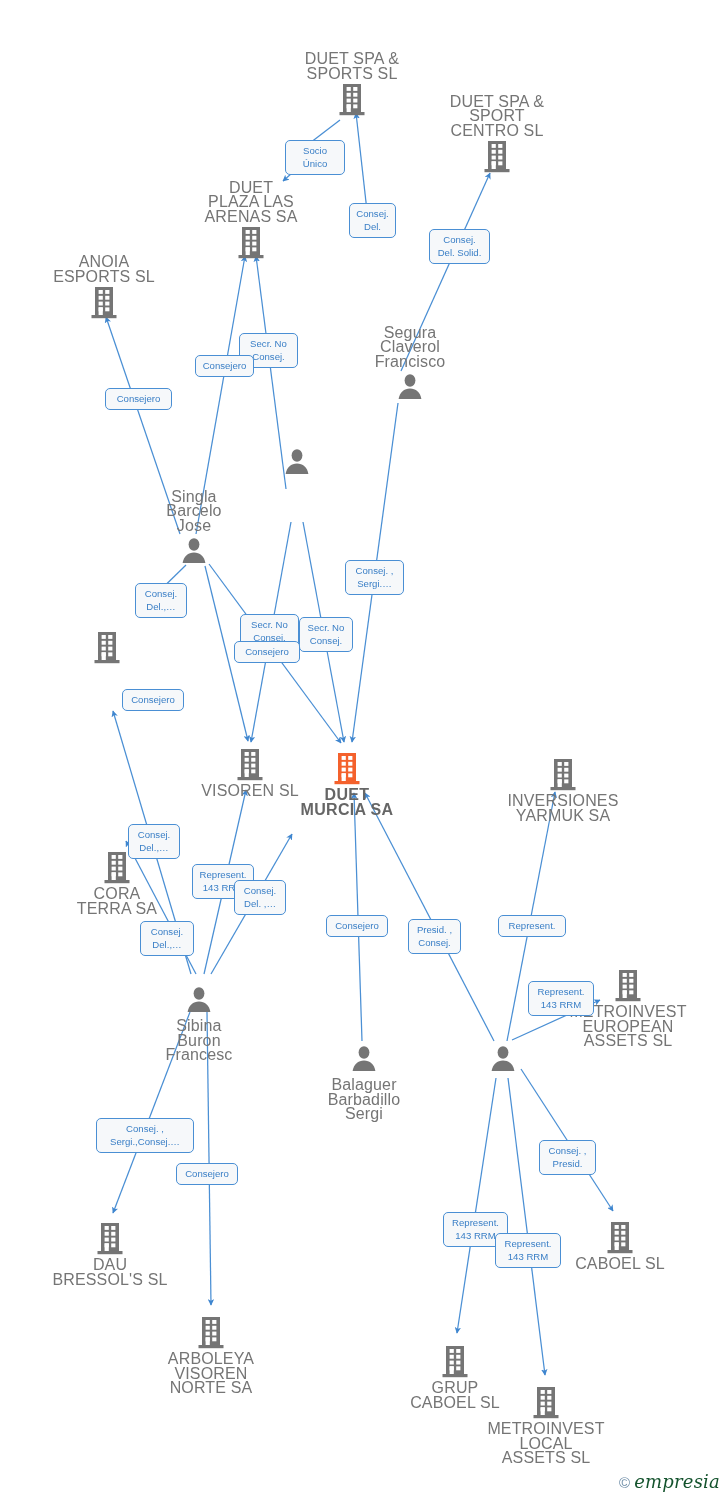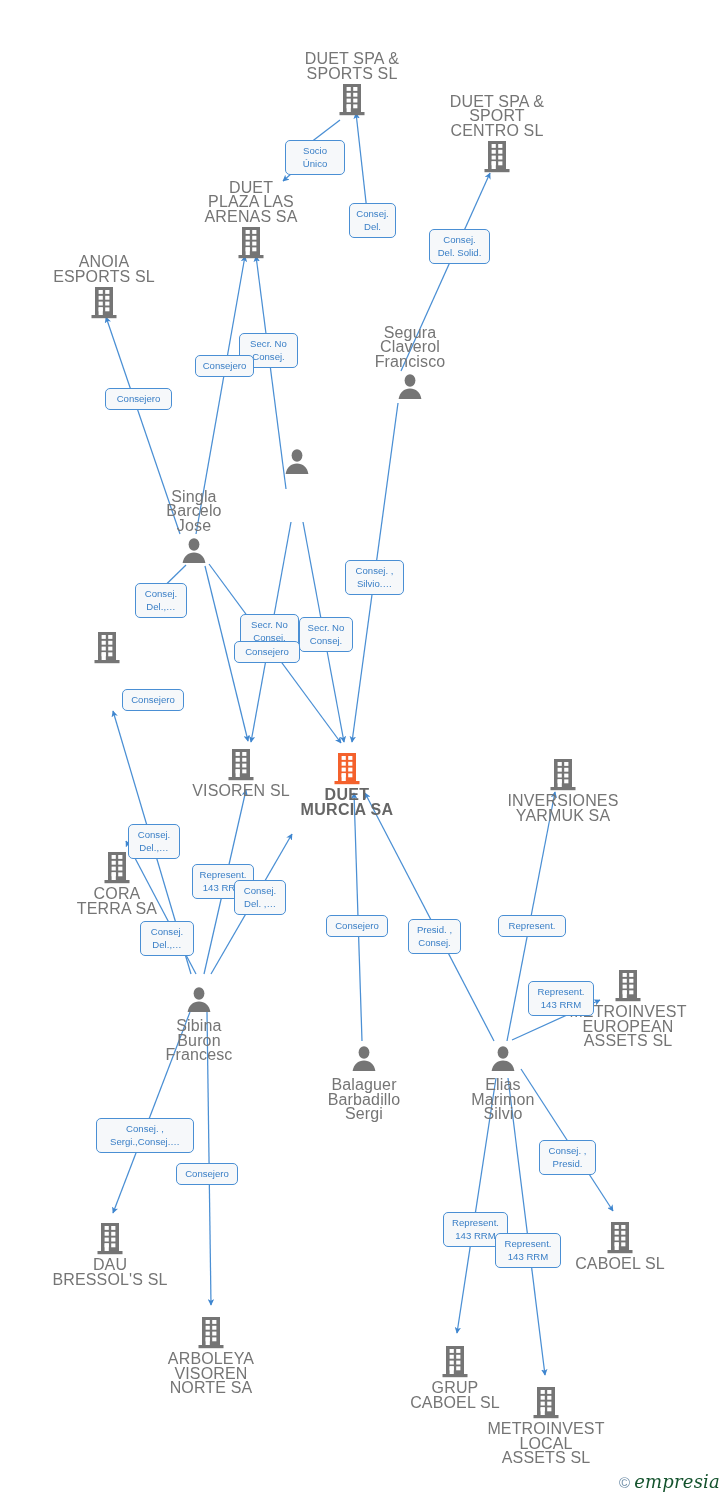--- a/index.html
+++ b/index.html
@@ -206,21 +206,21 @@
           <rect x="9.6" y="10.8" width="4.2" height="3.9" fill="#ffffff"></rect>
           <rect x="16.2" y="10.8" width="4.2" height="3.9" fill="#ffffff"></rect>
           <rect x="9.6" y="16.6" width="4.2" height="3.9" fill="#ffffff"></rect>
           <rect x="16.2" y="16.6" width="4.2" height="3.9" fill="#ffffff"></rect>
           <rect x="9.6" y="22.4" width="4.2" height="3.9" fill="#ffffff"></rect>
           <rect x="16.2" y="22.4" width="4.2" height="3.9" fill="#ffffff"></rect>
           <rect x="9.6" y="22.2" width="4.2" height="7.8" fill="#ffffff"></rect>
           <rect x="2.5" y="30" width="25" height="3.2" fill="#757575"></rect>
         </svg>
       </div>
-      <div class="node company below" style="left: 241px; top: 747px; text-align: center;">
+      <div class="node company below" style="left: 250px; top: 747px; text-align: center;">
         <svg class="glyph" viewBox="0 0 30 36">
           <path d="M6 2 h18 v28 h-18 z" fill="#757575"></path>
           <rect x="9.6" y="5" width="4.2" height="3.9" fill="#ffffff"></rect>
           <rect x="16.2" y="5" width="4.2" height="3.9" fill="#ffffff"></rect>
           <rect x="9.6" y="10.8" width="4.2" height="3.9" fill="#ffffff"></rect>
           <rect x="16.2" y="10.8" width="4.2" height="3.9" fill="#ffffff"></rect>
           <rect x="9.6" y="16.6" width="4.2" height="3.9" fill="#ffffff"></rect>
           <rect x="16.2" y="16.6" width="4.2" height="3.9" fill="#ffffff"></rect>
           <rect x="9.6" y="22.4" width="4.2" height="3.9" fill="#ffffff"></rect>
           <rect x="16.2" y="22.4" width="4.2" height="3.9" fill="#ffffff"></rect>
@@ -405,21 +405,20 @@
           <ellipse cx="15" cy="10.5" rx="5.4" ry="6.2" fill="#757575"></ellipse>
           <path d="M3.6 29 C4.6 22.2 9.3 18.4 15 18.4 C20.7 18.4 25.4 22.2 26.4 29 z" fill="#757575"></path>
         </svg>
         <span class="lbl">Balaguer<br>Barbadillo<br>Sergi</span>
       </div>
       <div class="node person below" style="left: 503px; top: 1042px;">
         <svg class="glyph" viewBox="0 0 30 36">
           <ellipse cx="15" cy="10.5" rx="5.4" ry="6.2" fill="#757575"></ellipse>
           <path d="M3.6 29 C4.6 22.2 9.3 18.4 15 18.4 C20.7 18.4 25.4 22.2 26.4 29 z" fill="#757575"></path>
         </svg>
-        <span class="lbl">Elias<br>Marimon<br>Silvio</span>
       </div>
     </div>
   <div id="chips">
       <div class="chip" style="left: 285px; top: 140px; width: 60px;">
         <span>Socio</span>
         <span>Único</span>
       </div>
       <div class="chip" style="left: 349px; top: 203px; width: 47px;">
         <span>Consej.</span>
         <span>Del.</span>
@@ -433,21 +432,21 @@
         <span>Consej.</span>
       </div>
       <div class="chip" style="left: 195px; top: 355px; width: 59px;">
         <span>Consejero</span>
       </div>
       <div class="chip" style="left: 105px; top: 388px; width: 67px;">
         <span>Consejero</span>
       </div>
       <div class="chip" style="left: 345px; top: 560px; width: 59px;">
         <span>Consej. ,</span>
-        <span>Silvio.…</span>
+        <span>Sergi.…</span>
       </div>
       <div class="chip" style="left: 135px; top: 583px; width: 52px;">
         <span>Consej.</span>
         <span>Del.,…</span>
       </div>
       <div class="chip" style="left: 240px; top: 614px; width: 59px;">
         <span>Secr.  No</span>
         <span>Consej.</span>
       </div>
       <div class="chip" style="left: 299px; top: 617px; width: 54px;">

